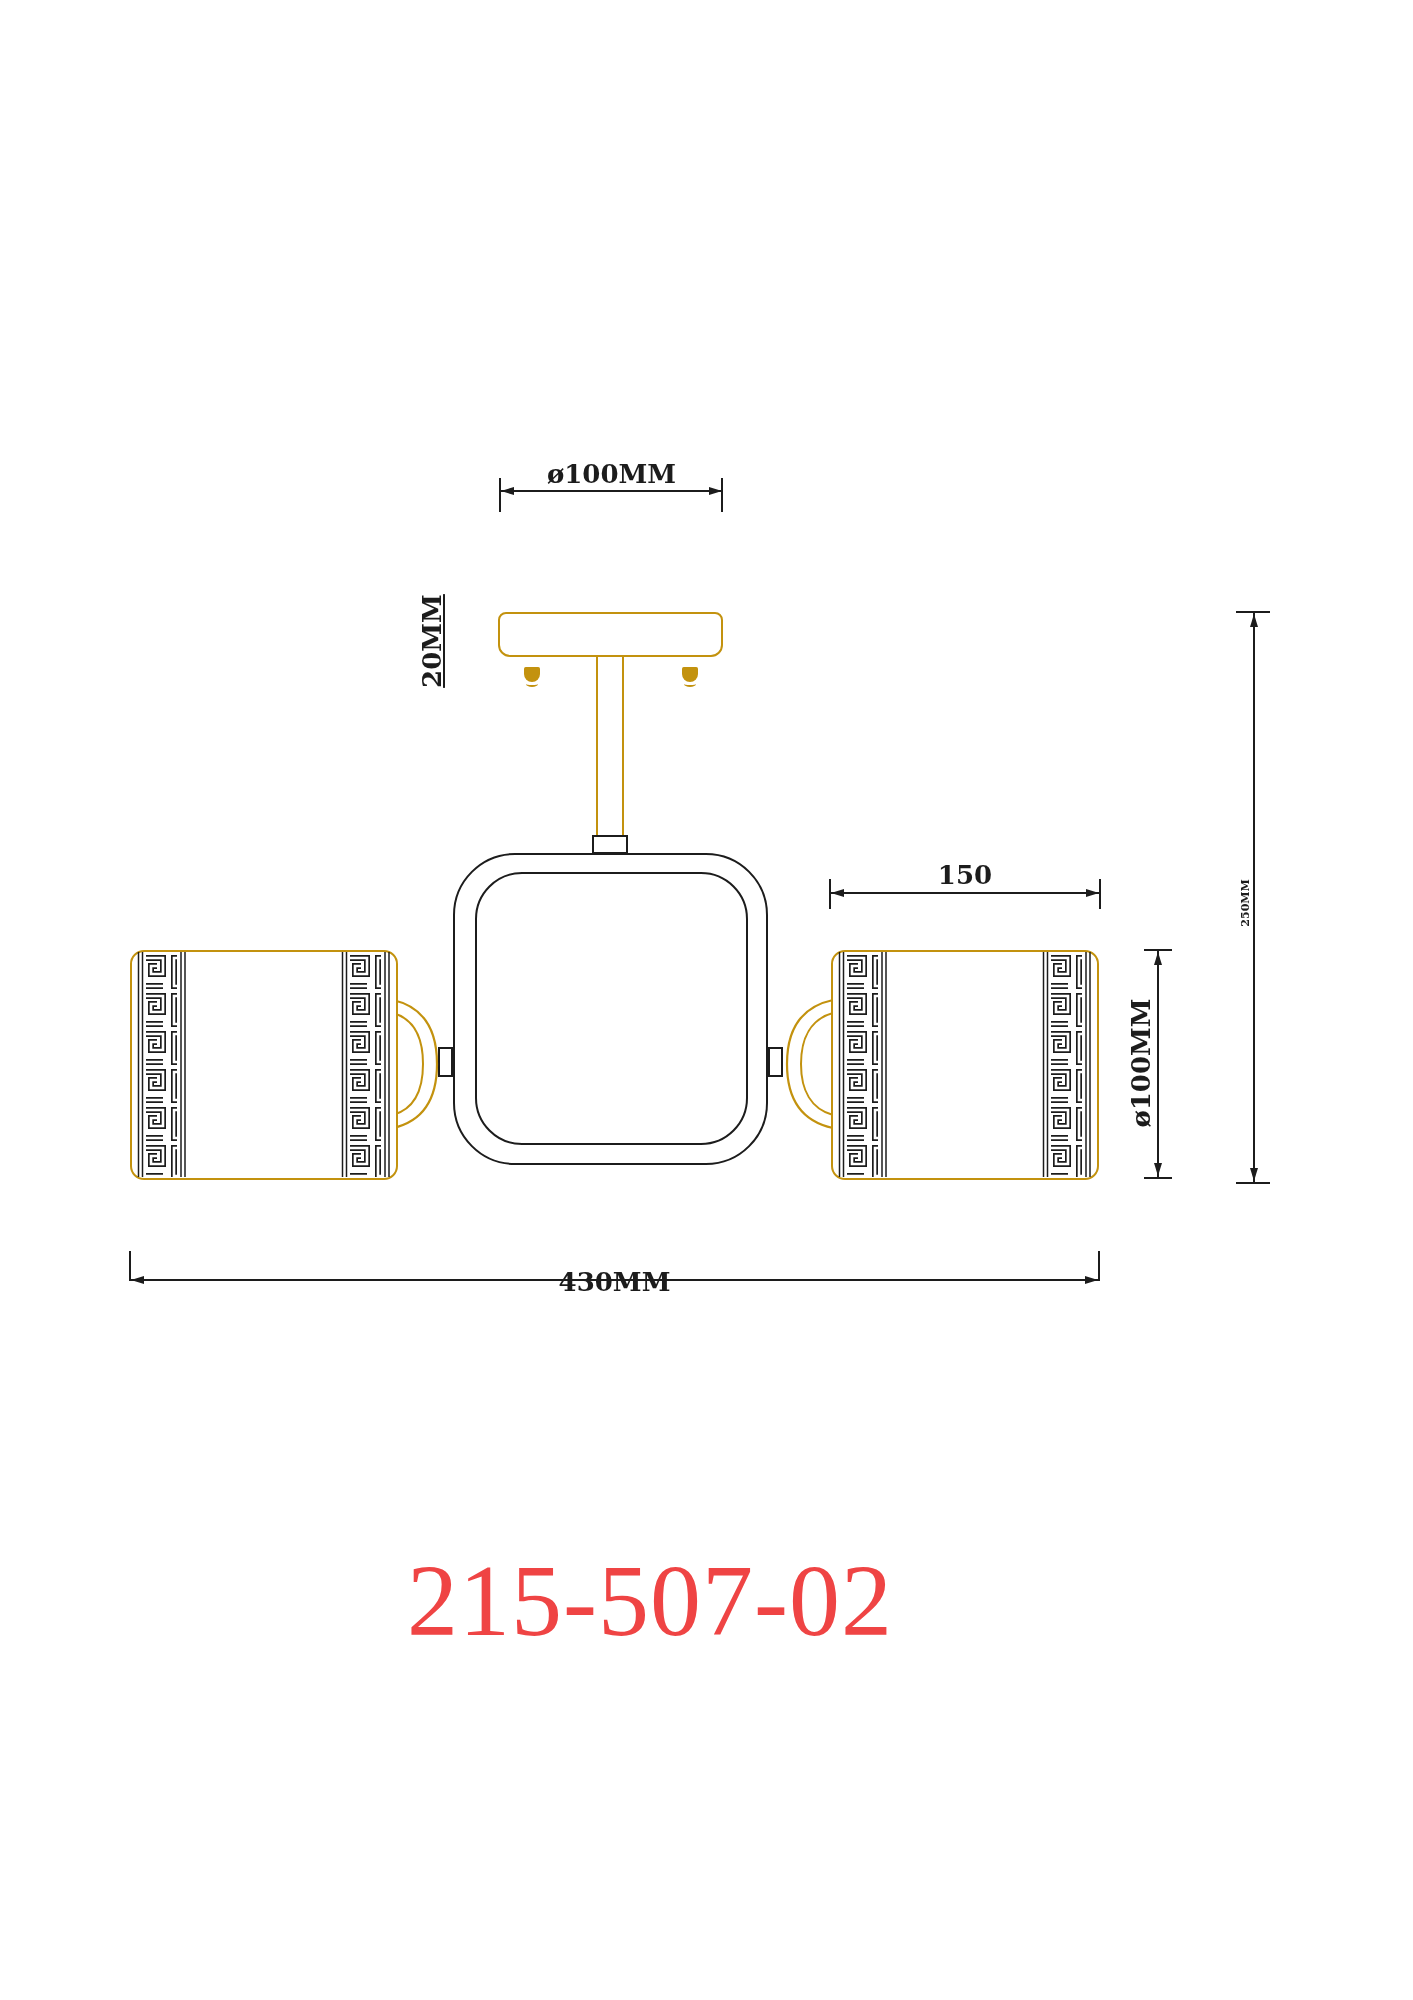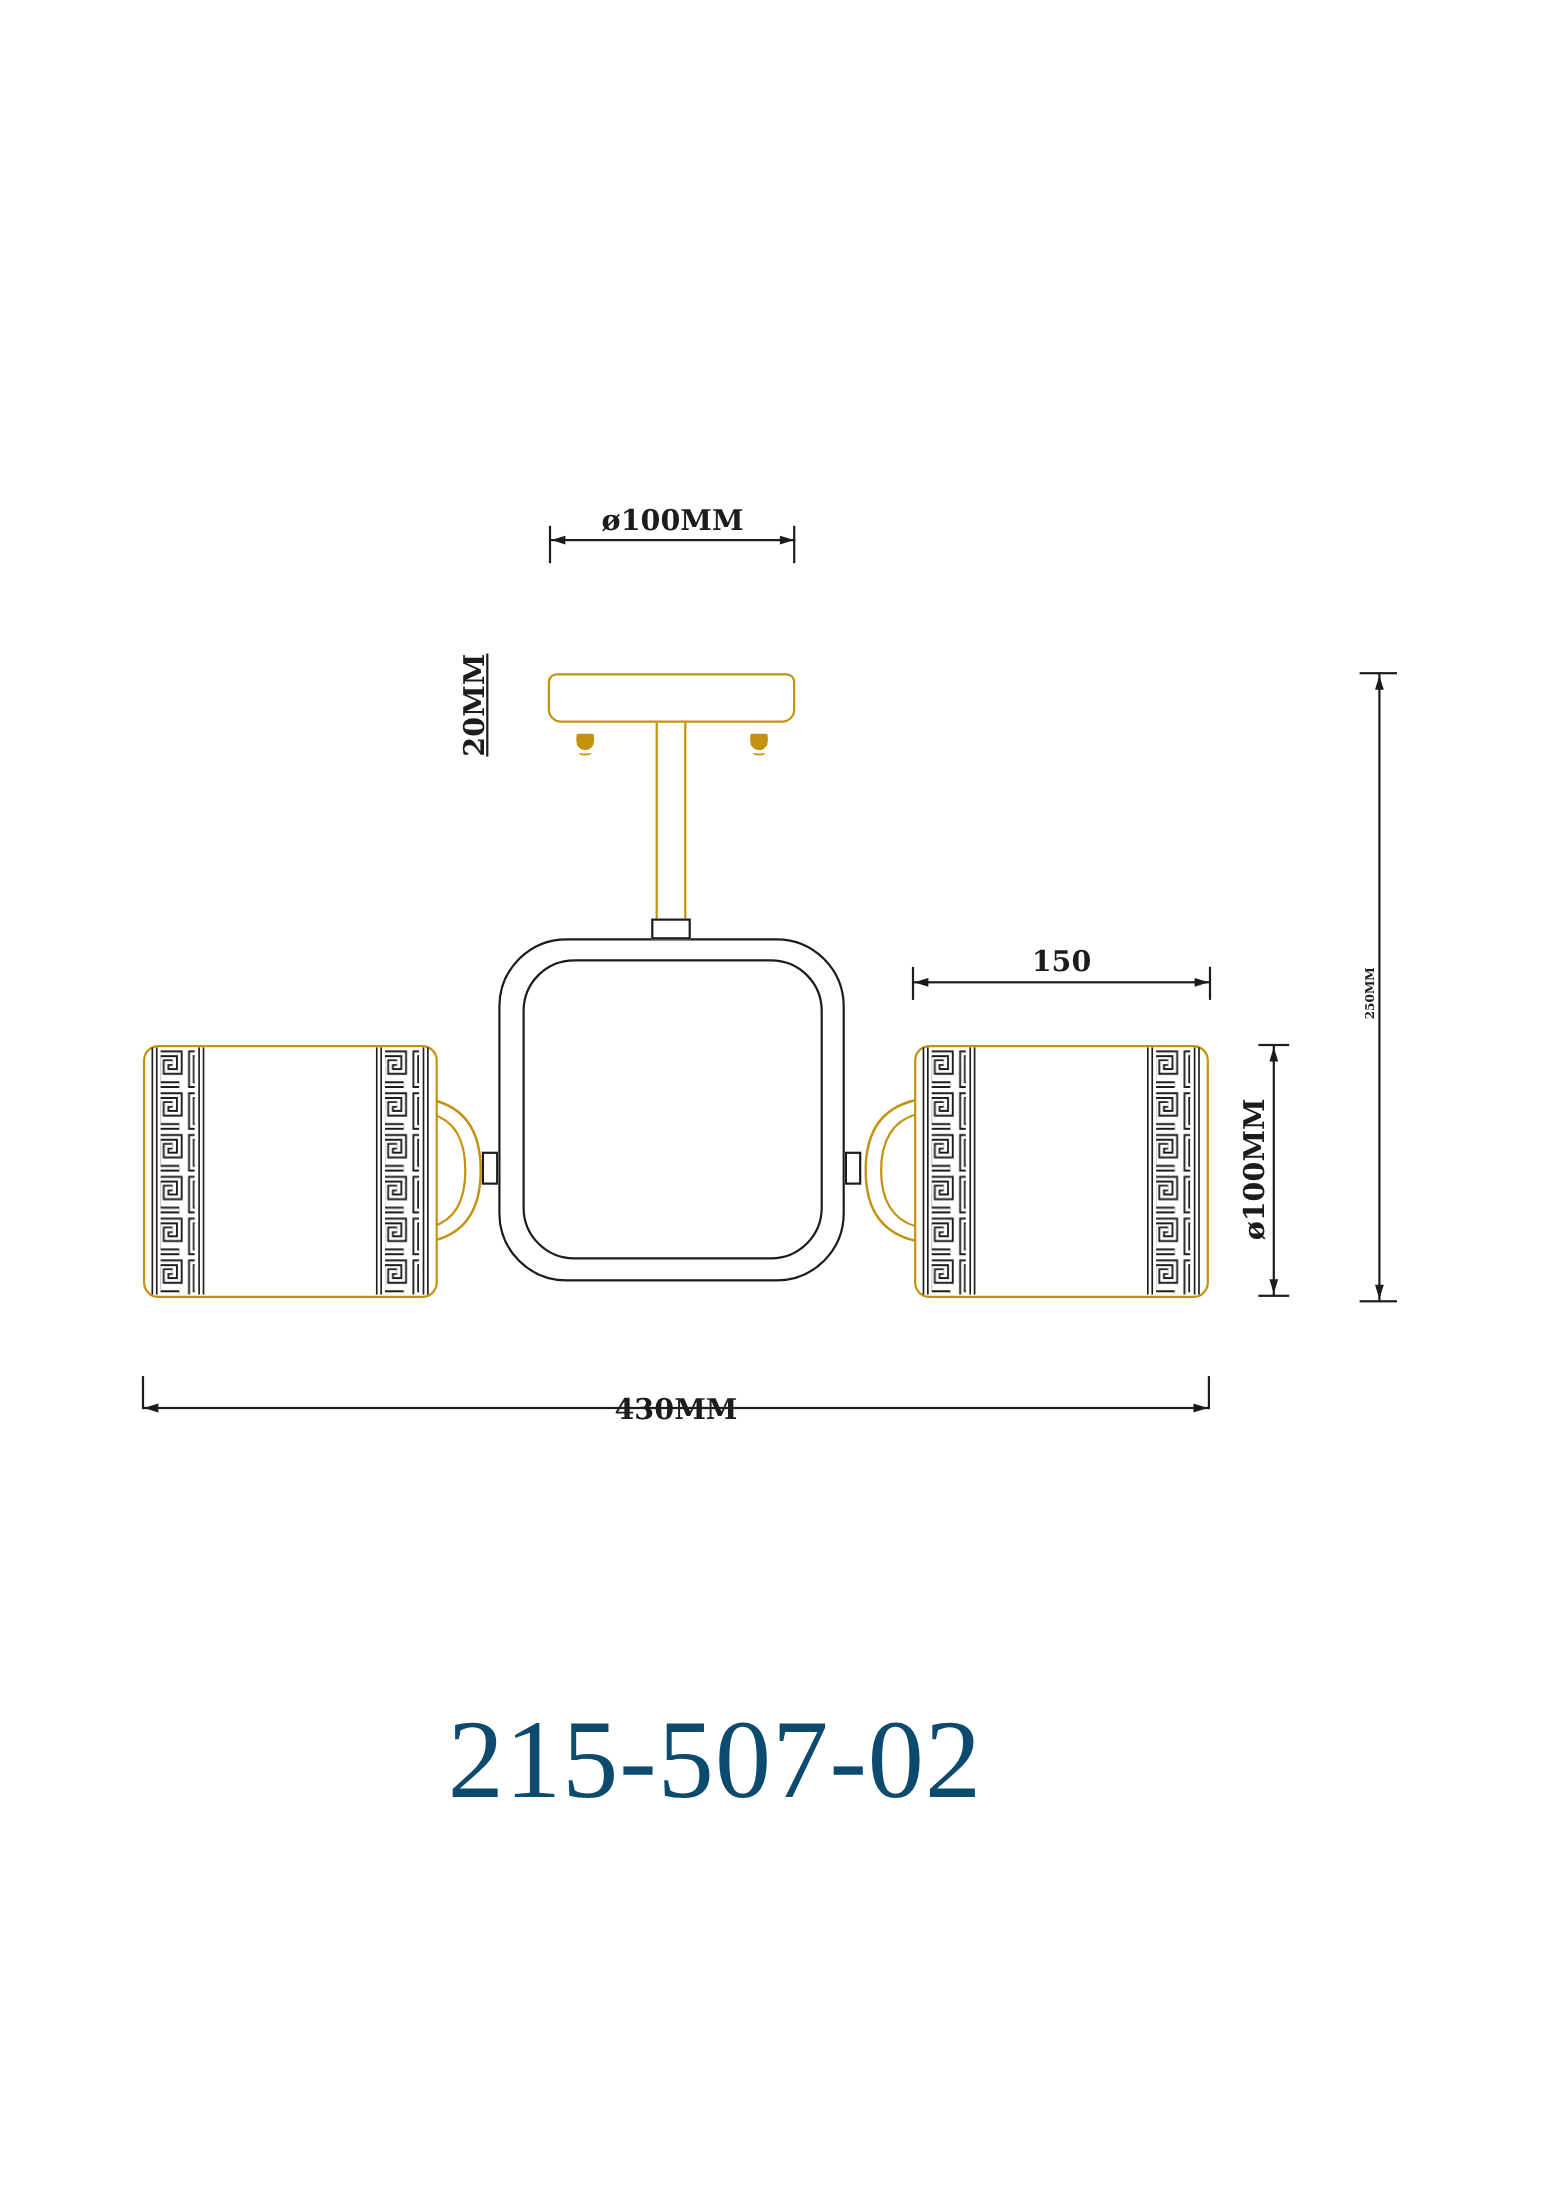--- a/index.html
+++ b/index.html
@@ -25,21 +25,21 @@
   .rot{display:inline-block;white-space:nowrap;transform:translate(-50%,-50%) rotate(-90deg);}
   .rot-wrap{width:0;height:0;}
   .arw{width:0;height:0;}
   .arw.left {border-top:4px solid transparent;border-bottom:4px solid transparent;border-right:13px solid var(--line);}
   .arw.right{border-top:4px solid transparent;border-bottom:4px solid transparent;border-left:13px solid var(--line);}
   .arw.up   {border-left:4px solid transparent;border-right:4px solid transparent;border-bottom:13px solid var(--line);}
   .arw.down {border-left:4px solid transparent;border-right:4px solid transparent;border-top:13px solid var(--line);}
   .underlined{text-decoration:underline;}
   .band{position:absolute;top:0;}
   .product-code{font-family:"Liberation Serif","DejaVu Serif",serif;font-size:102px;
-                color:#0c4a6e;text-align:center;letter-spacing:1px;white-space:nowrap;}
+                color:#ef4444;text-align:center;letter-spacing:1px;white-space:nowrap;}
 </style>
 </head>
 <body>
 
 <div id="canvas">
 
   <svg width="0" height="0" style="position:absolute">
     <defs>
       <pattern id="meander" width="31" height="38" patternUnits="userSpaceOnUse">
         <path d="M26,34 H6 V6 H26 V22 H14 V14 H20" fill="none" stroke="#1c1c1c" stroke-width="6"></path>

